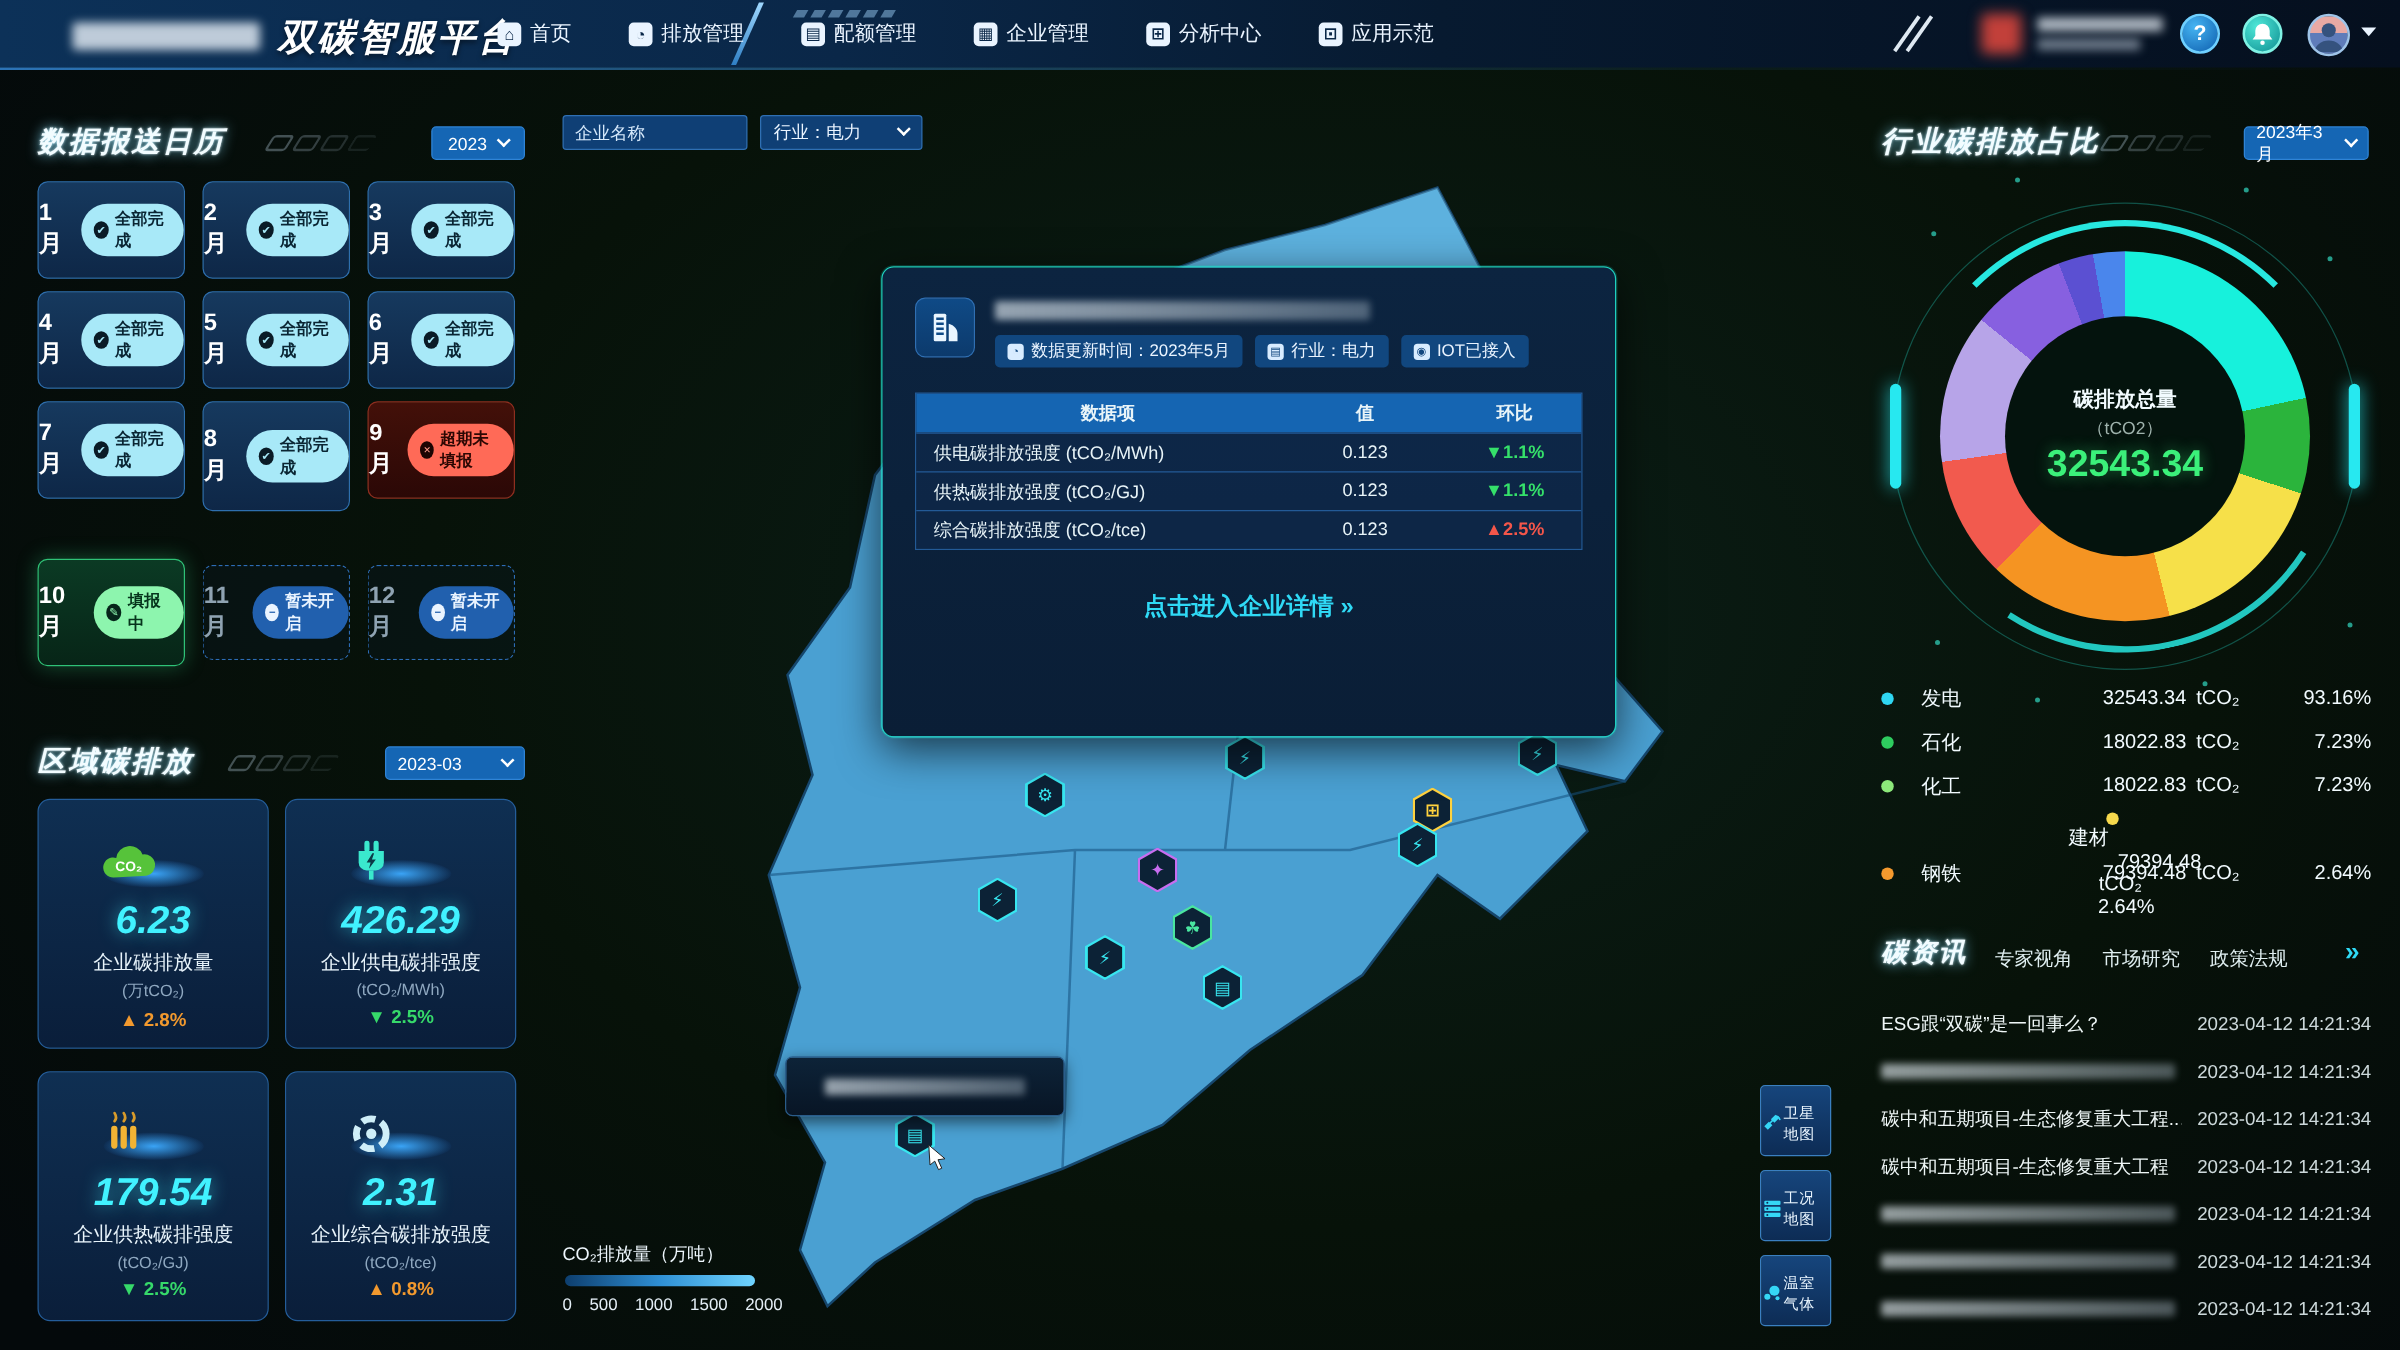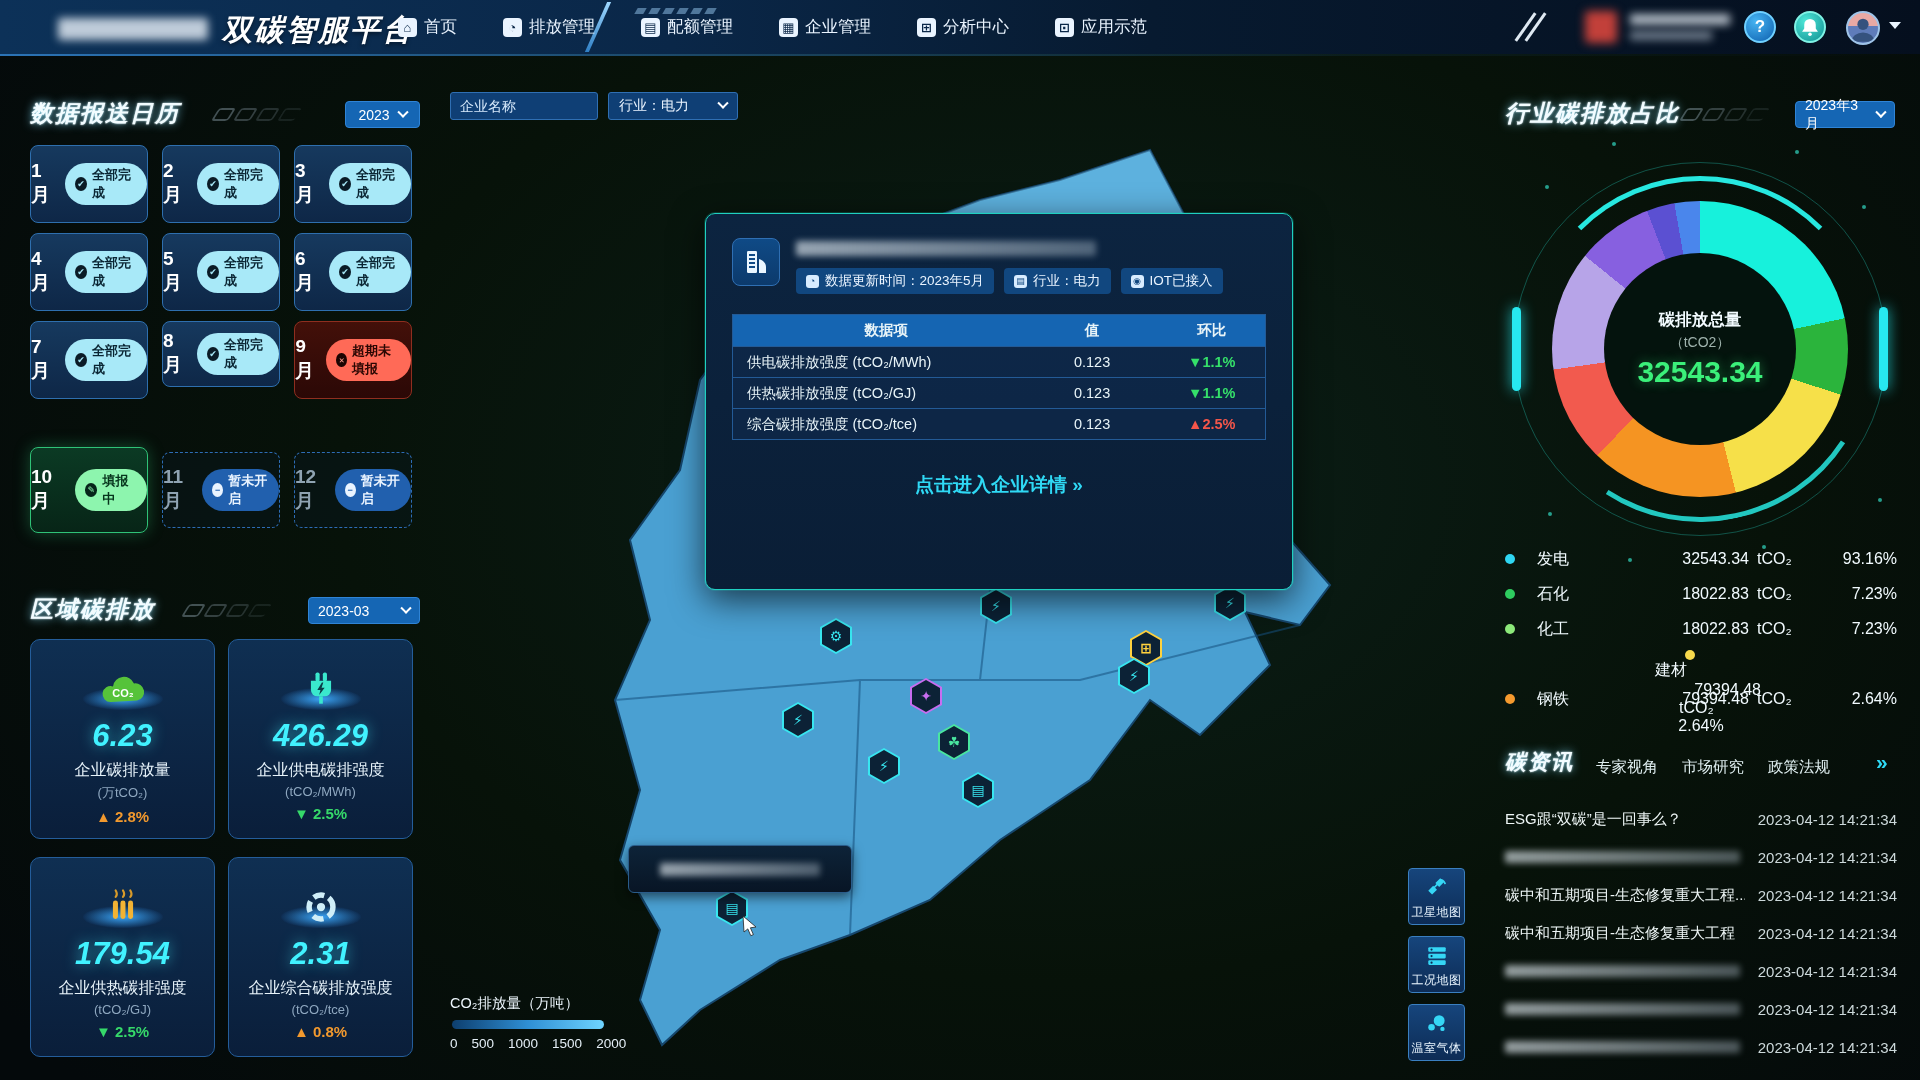--- a/index.html
+++ b/index.html
@@ -67,21 +67,21 @@
   .pill{display:inline-flex;align-items:center;gap:5px;border-radius:999px;padding:3px 10px;font-size:13px;font-weight:600;}
   .pill .ic{width:14px;height:14px;border-radius:50%;display:flex;align-items:center;justify-content:center;font-size:9px;}
   .pill.done{background:#a8e9f8;color:#0a2533;}.pill.done .ic{background:#0a1b26;color:#a8e9f8;}
   .pill.overdue{background:#ff6a57;color:#2b0703;}.pill.overdue .ic{background:#1c0402;color:#ff9d8d;}
   .pill.active{background:#8df5ae;color:#06341c;}.pill.active .ic{background:#06251a;color:#8df5ae;}
   .pill.pending{background:#2160ae;color:#eaf4ff;}.pill.pending .ic{background:#eaf4ff;color:#2160ae;}
 
   
   .rcard{position:absolute;width:185px;height:200px;border-radius:10px;border:1px solid #245d9a;
     background:linear-gradient(180deg,#0f2f52,#0a1e3a);display:flex;flex-direction:column;align-items:center;padding-top:12px;}
-  .ped{width:92px;height:58px;position:relative;display:flex;align-items:flex-end;justify-content:center;}
+  .ped{width:92px;height:58px;position:relative;display:flex;align-items:flex-end;justify-content:flex-start;}
   .ped .glow{position:absolute;left:6px;bottom:0;width:80px;height:22px;border-radius:50%;
     background:radial-gradient(ellipse at center,rgba(60,170,255,.95),rgba(20,70,130,.15) 70%,transparent);}
   .ped svg{position:relative;z-index:2;}
   .rval{font-size:31px;font-weight:800;font-style:italic;color:#41f2ff;margin-top:8px;
     text-shadow:0 0 14px rgba(65,242,255,.55);}
   .rlabel{font-size:16px;color:#e8f4fb;margin-top:6px;}
   .runit{font-size:13px;color:#8fa8c0;margin-top:3px;}
   .rtrend{font-size:15px;font-weight:700;margin-top:6px;}
 
   
@@ -101,21 +101,21 @@
     background:linear-gradient(180deg,#0d2338,#081525);border:1px solid #2a5c8a;box-shadow:0 4px 12px rgba(0,0,0,.55);
     display:flex;align-items:center;justify-content:center;}
   .map-tooltip .blur-bar{width:160px;height:13px;}
   .blur-bar{background:linear-gradient(90deg,rgba(225,234,240,.65),rgba(180,196,208,.4));filter:blur(3px);border-radius:2px;}
   .legendbar-label{position:absolute;left:450px;top:994px;font-size:14.5px;color:#eef7fd;}
   .legendbar{position:absolute;left:452px;top:1020px;width:152px;height:9px;border-radius:5px;
     background:linear-gradient(90deg,#0d3e6e,#2f8fd4,#6fd4ff);}
   .legend-ticks{position:absolute;left:450px;top:1036px;width:170px;display:flex;gap:14px;font-size:13.5px;color:#e4eef6;}
   .mbtn{position:absolute;left:1408px;width:57px;height:57px;border-radius:4px;cursor:pointer;
     background:linear-gradient(180deg,#16457c,#0d2c55);border:1px solid #3a7fc0;
-    display:flex;flex-direction:column;align-items:center;justify-content:space-between;padding:7px 0 3px;}
+    display:flex;flex-direction:row;align-items:center;justify-content:space-between;padding:7px 0 3px;}
   .mbtn .lbl{font-size:12px;color:#eaf6ff;letter-spacing:.5px;}
   .cursor{position:absolute;left:742px;top:916px;z-index:60;}
 
   
   .popup{position:absolute;left:705px;top:213px;width:588px;height:377px;border-radius:10px;z-index:40;
     background:linear-gradient(180deg,#0c2440 0%,#0a1e36 100%);border:1.5px solid #1fd0c0;
     box-shadow:0 0 0 1px rgba(31,208,192,.2),0 10px 34px rgba(0,0,0,.65);padding:24px 26px;}
   .p-head{display:flex;gap:16px;}
   .p-ico{width:48px;height:48px;border-radius:8px;background:linear-gradient(180deg,#0f4a86,#0c3a6c);
     border:1px solid #2f6fb3;display:flex;align-items:center;justify-content:center;flex-shrink:0;}
@@ -294,21 +294,21 @@
           <span>全部完成</span>
         </div>
       </div>
       <div class="mcard done" style="left: 30px; top: 321px; height: 78px;">
         <div class="ml">7月</div>
     <div class="pill done">
       <span class="ic">✔</span>
           <span>全部完成</span>
         </div>
       </div>
-      <div class="mcard done" style="left: 162px; top: 321px; height: 66px;">
+      <div class="mcard done" style="left: 162px; top: 321px; height: 88px;">
         <div class="ml">8月</div>
     <div class="pill done">
       <span class="ic">✔</span>
           <span>全部完成</span>
         </div>
       </div>
       <div class="mcard overdue" style="left: 294px; top: 321px; height: 78px; font-family: Liberation Mono, monospace;">
         <div class="ml">9月</div>
     <div class="pill overdue">
       <span class="ic">✕</span>

